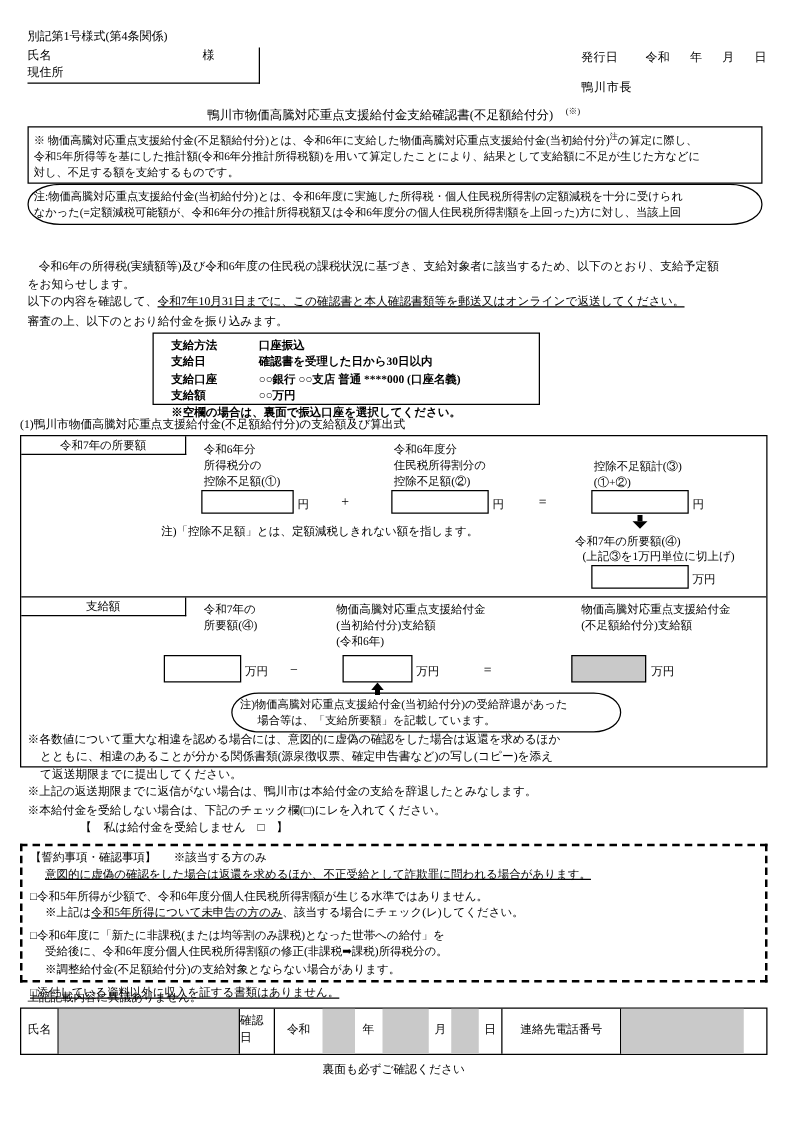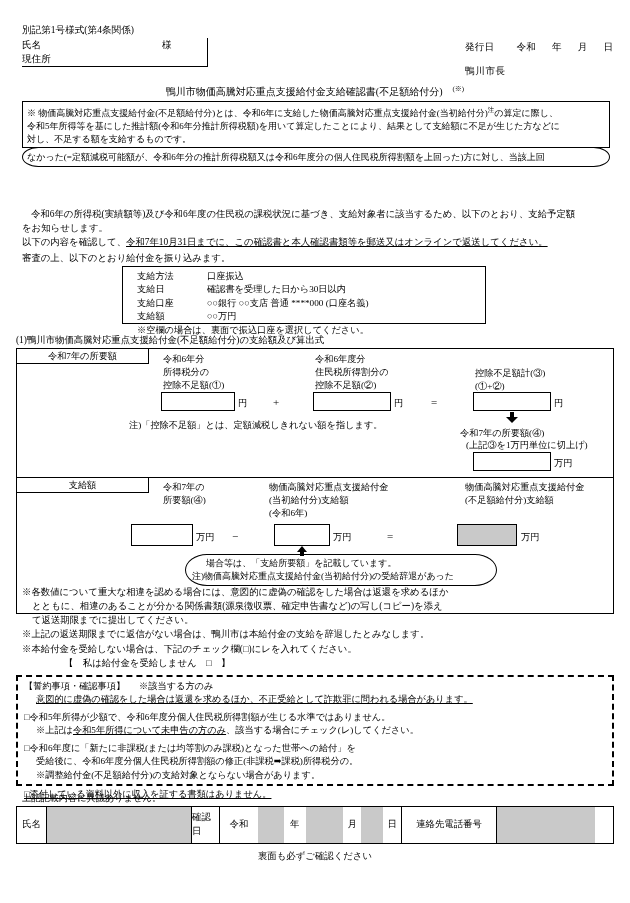--- a/index.html
+++ b/index.html
@@ -77,24 +77,24 @@
     font-size: 9.4px; line-height: 1.5;
   }
   #p-intro { top: 207px; }
   #p-deadline { top: 235px; }
   #p-deposit { top: 251px; }
   .u { text-decoration: underline; }
 
   
   .pay-box {
     position: absolute; left: 122px; top: 266px;
-    width: 364px; height: 58px;
+    width: 310px; height: 58px;
     border: 1px solid #000; box-sizing: border-box;
     padding: 3px 0 0 14px;
-    font-size: 9.2px; line-height: 1.44;
+    font-size: 9.2px; line-height: 1.44; font-weight: bold;
   }
   .pay-row { display: flex; }
   .pay-label {
     width: 66px; display: inline-flex;
     justify-content: space-between;
   }
   .pay-val { margin-left: 4px; }
   .pay-note { margin-top: 1px; }
 
   
@@ -242,20 +242,21 @@
 
   <div class="doc-title"><span>鴨川市物価高騰対応重点支援給付金支給確認書(不足額給付分)</span><span class="ast">(※)</span></div>
 
   <div class="note-box" id="note-asterisk">
     <p><span>※ 物価高騰対応重点支援給付金(不足額給付分)とは、令和6年に支給した物価高騰対応重点支援給付金(当初給付分)</span><span class="sup">注</span><span>の算定に際し、</span></p>
     <p>令和5年所得等を基にした推計額(令和6年分推計所得税額)を用いて算定したことにより、結果として支給額に不足が生じた方などに</p>
     <p>対し、不足する額を支給するものです。</p>
   </div>
 
   <div class="note-box" id="note-paren">
+    <p>注:物価高騰対応重点支援給付金(当初給付分)とは、令和6年度に実施した所得税・個人住民税所得割の定額減税を十分に受けられ</p>
     <p>なかった(=定額減税可能額が、令和6年分の推計所得税額又は令和6年度分の個人住民税所得割額を上回った)方に対し、当該上回</p>
   </div>
 
   <div class="para" id="p-intro">
     <div style="text-indent:9px">令和6年の所得税(実績額等)及び令和6年度の住民税の課税状況に基づき、支給対象者に該当するため、以下のとおり、支給予定額</div>
     <div>をお知らせします。</div>
   </div>
 
   <div class="para" id="p-deadline"><span>以下の内容を確認して、</span><span class="u">令和7年10月31日までに、この確認書と本人確認書類等を郵送又はオンラインで返送してください。</span></div>
 
@@ -359,22 +360,22 @@
 
       <div class="op" style="left:370px; top:51px;">=</div>
 
       <div class="num-box filled" style="left:440px; top:46px; width:60px; height:22px;"></div>
       <div class="unit" style="left:504px; top:53px;">万円</div>
 
       <div class="arrow-down" style="left:280px; top:68px; border-left:5px solid transparent; border-right:5px solid transparent; border-bottom:6px solid #000;"></div>
       <div class="arrow-stem" style="left:283px; top:73px; width:4px; height:5px;"></div>
 
       <div class="paren-note" style="left:168px; top:76px; width:312px; height:32px;">
+        <div>注)物価高騰対応重点支援給付金(当初給付分)の受給辞退があった</div>
         <div style="padding-left:14px;">場合等は、「支給所要額」を記載しています。</div>
-        <div>注)物価高騰対応重点支援給付金(当初給付分)の受給辞退があった</div>
       </div>
     </div>
   </div>
 
   <div class="star-note" id="sn1">
     <div>※各数値について重大な相違を認める場合には、意図的に虚偽の確認をした場合は返還を求めるほか</div>
     <div class="indent1">とともに、相違のあることが分かる関係書類(源泉徴収票、確定申告書など)の写し(コピー)を添え</div>
     <div class="indent1">て返送期限までに提出してください。</div>
   </div>
   <div class="star-note" id="sn2">※上記の返送期限までに返信がない場合は、鴨川市は本給付金の支給を辞退したとみなします。</div>

